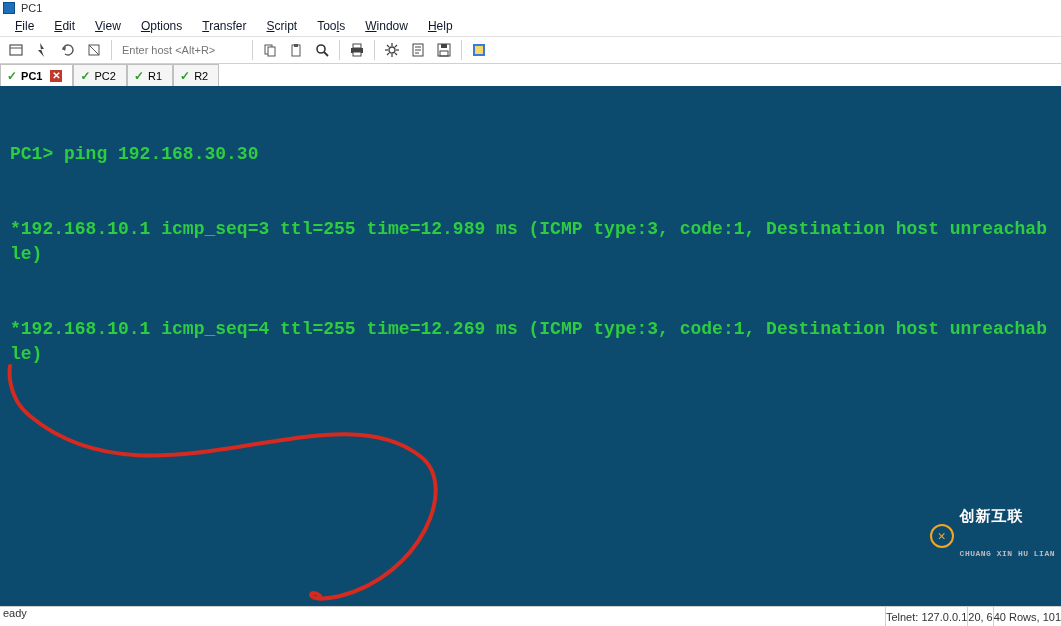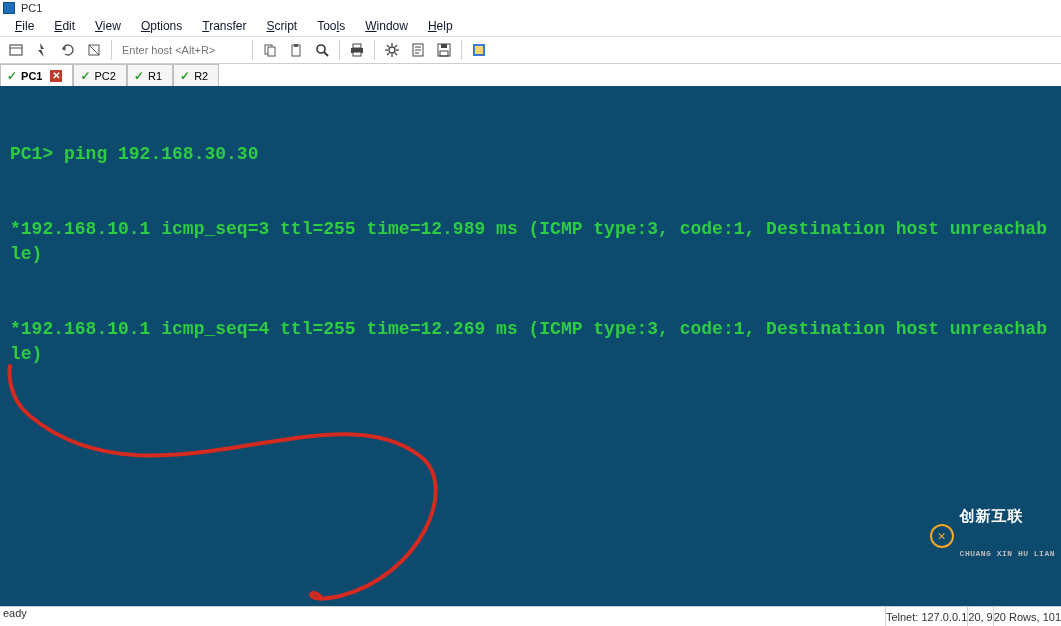--- a/index.html
+++ b/index.html
@@ -328,15 +328,15 @@
     <div class="watermark-text">
       <div class="big">创新互联</div>
       <div class="small">CHUANG XIN HU LIAN</div>
     </div>
   </div>
 </div>
 
 <div class="statusbar">
   <div class="status-left">eady</div>
   <div class="status-cell">Telnet: 127.0.0.1</div>
-  <div class="status-cell">20,  9</div>
-  <div class="status-cell">20 Rows, 101</div>
+  <div class="status-cell">20,  6</div>
+  <div class="status-cell">40 Rows, 101</div>
 </div>
 
 </body></html>

